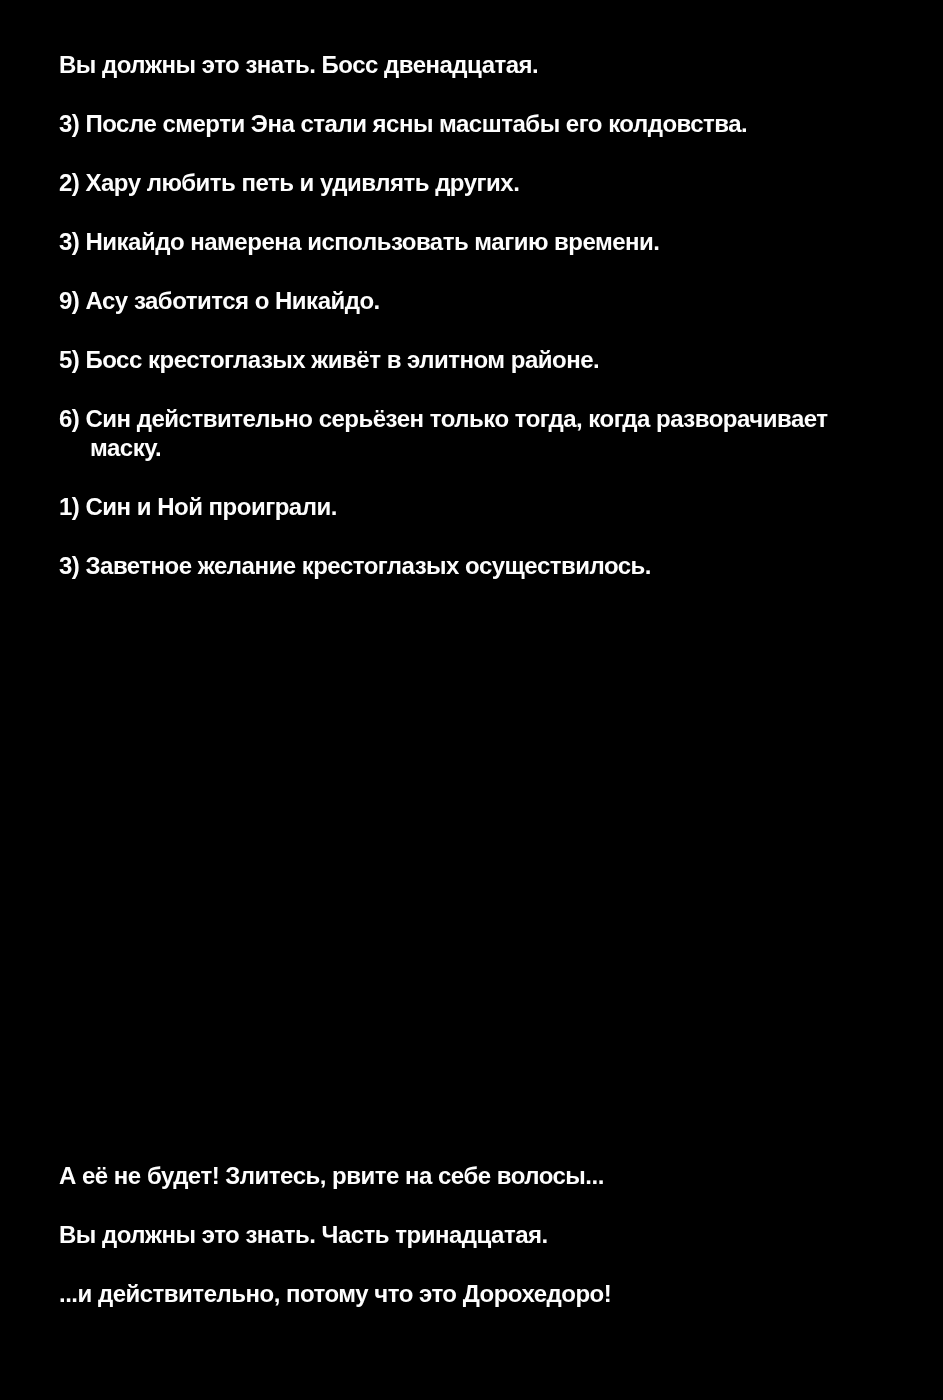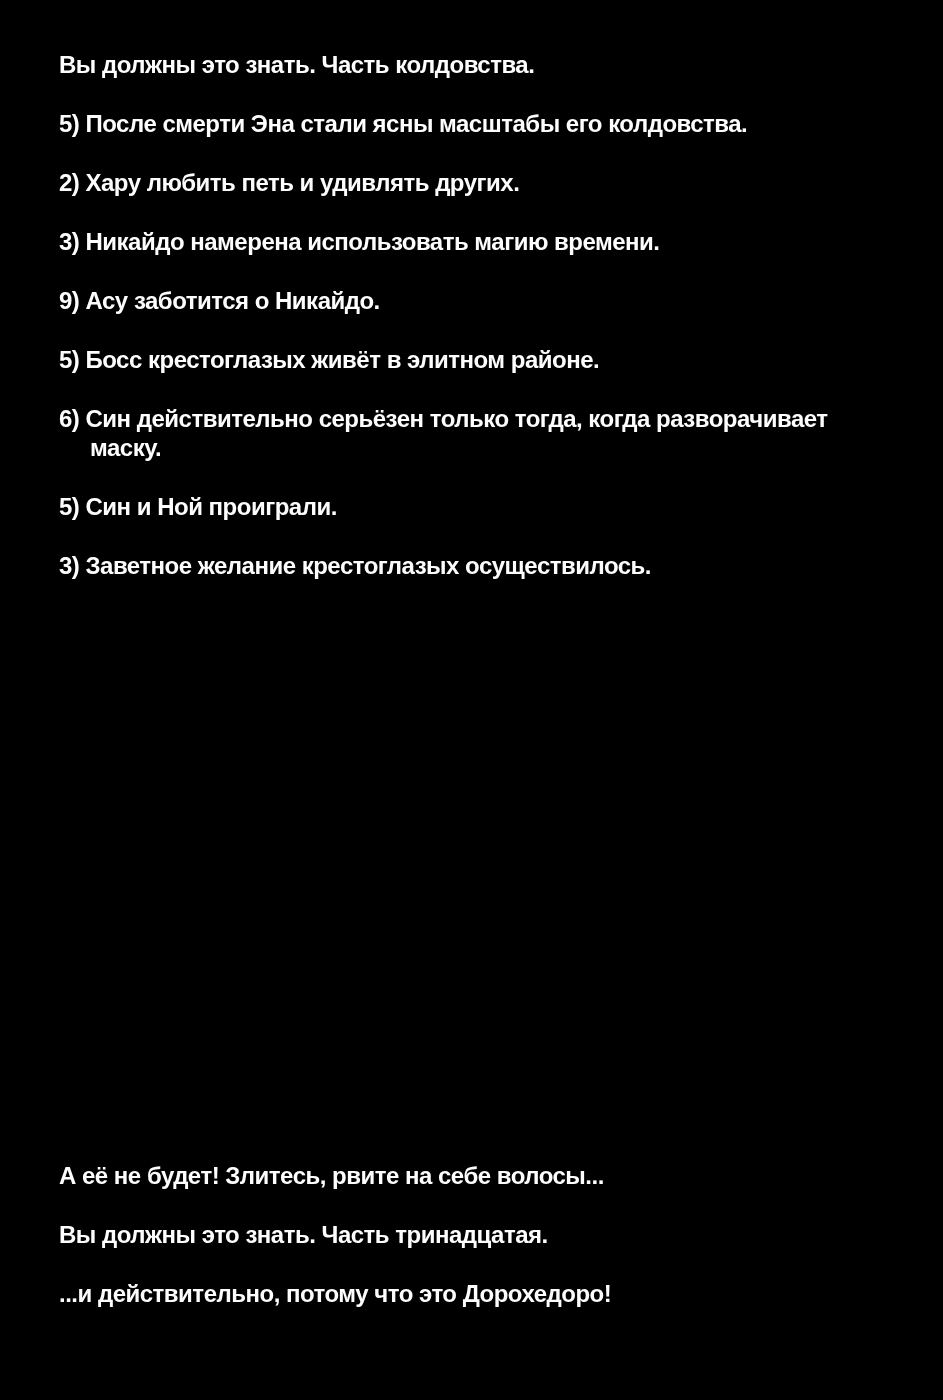--- a/index.html
+++ b/index.html
@@ -34,29 +34,29 @@
     padding-left: 31px;
     text-indent: -31px;
   }
 </style>
 </head>
 <body>
 
 <main>
 
   <section class="block block-top">
-    <p class="line">Вы должны это знать. Часть колдовства.</p>
-    <p class="line fact">5) После смерти Эна стали ясны масштабы его колдовства.</p>
+    <p class="line">Вы должны это знать. Босс двенадцатая.</p>
+    <p class="line fact">3) После смерти Эна стали ясны масштабы его колдовства.</p>
     <p class="line fact">2) Хару любить петь и удивлять других.</p>
     <p class="line fact">3) Никайдо намерена использовать магию времени.</p>
     <p class="line fact">9) Асу заботится о Никайдо.</p>
     <p class="line fact">5) Босс крестоглазых живёт в элитном районе.</p>
     <p class="line fact">6) Син действительно серьёзен только тогда, когда разворачивает
 маску.</p>
-    <p class="line fact">5) Син и Ной проиграли.</p>
+    <p class="line fact">1) Син и Ной проиграли.</p>
     <p class="line fact">3) Заветное желание крестоглазых осуществилось.</p>
   </section>
 
   <section class="block block-bottom">
     <p class="line">А её не будет! Злитесь, рвите на себе волосы...</p>
     <p class="line">Вы должны это знать. Часть тринадцатая.</p>
     <p class="line">...и действительно, потому что это Дорохедоро!</p>
   </section>
 
 </main>

